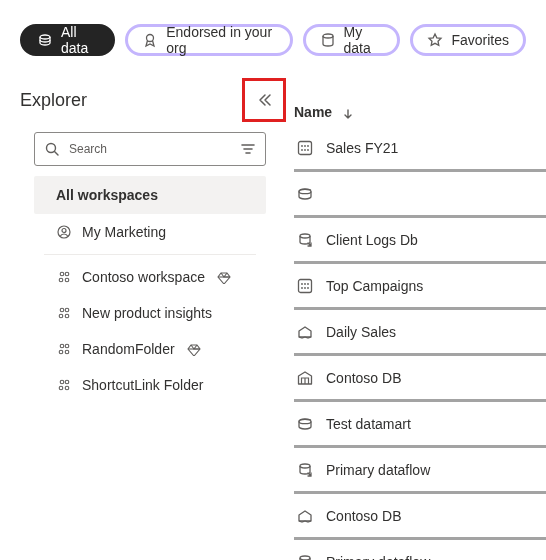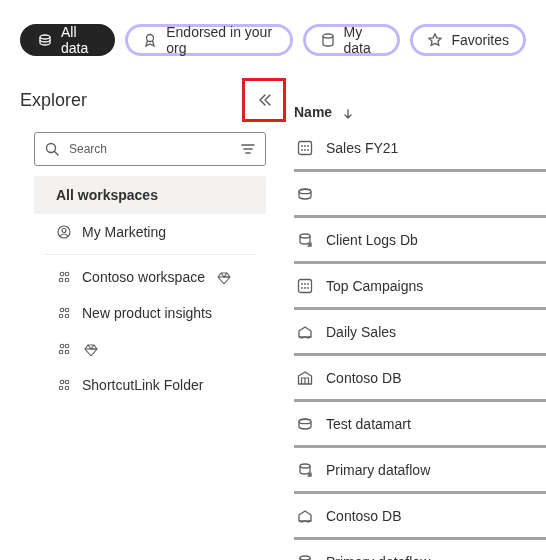--- a/index.html
+++ b/index.html
@@ -318,20 +318,21 @@
       <div class="ws-item">
         <svg class="ws-icon" viewBox="0 0 16 16">
             <use href="#i-group"></use>
           </svg>
         <span>New product insights</span>
       </div>
       <div class="ws-item">
         <svg class="ws-icon" viewBox="0 0 16 16">
             <use href="#i-group"></use>
           </svg>
+        <span>RandomFolder</span>
         <svg class="trailing" viewBox="0 0 14 14">
             <use href="#i-diamond"></use>
           </svg>
       </div>
       <div class="ws-item">
         <svg class="ws-icon" viewBox="0 0 16 16">
             <use href="#i-group"></use>
           </svg>
         <span>ShortcutLink Folder</span>
       </div>

